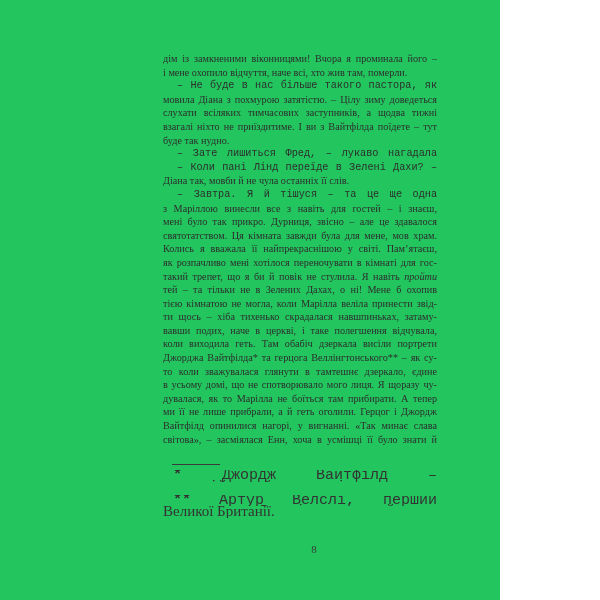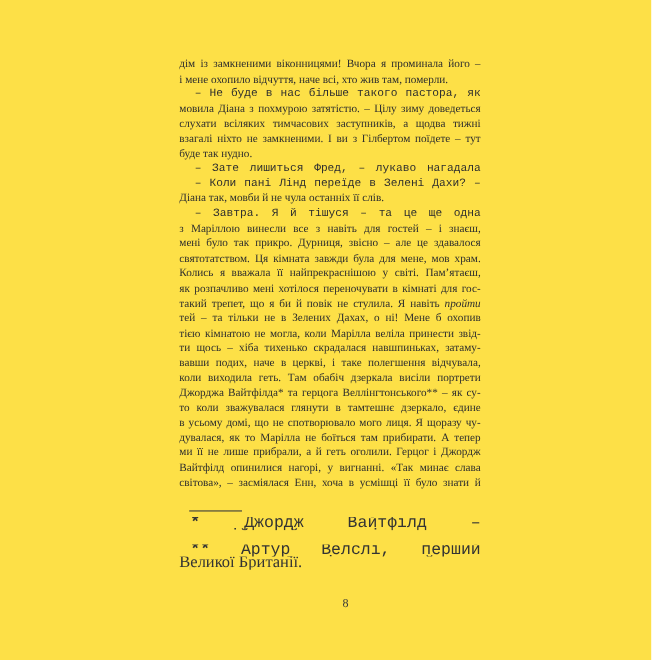--- a/index.html
+++ b/index.html
@@ -2,23 +2,23 @@
 <html><head>
 <meta charset="utf-8">
 <style>
   html, body {
     margin: 0;
     padding: 0;
     background: #ffffff;
   }
   .page {
     position: relative;
-    width: 592px;
+    width: 500px;
     height: 600px;
-    background: #fde047;
+    background: #22c55e;
     font-family: "Liberation Serif", "DejaVu Serif", serif;
     color: #2e2e2e;
     overflow: hidden;
   }
   .text-block {
     position: absolute;
     left: 163px;
     top: 52px;
     width: 274px;
   }
@@ -87,21 +87,21 @@
 <body>
 
 <div class="page">
 
   <div class="text-block" id="main-text">
       <div class="main-line">дім із замкненими віконницями! Вчора я проминала його –</div>
       <div class="main-line last">і мене охопило відчуття, наче всі, хто жив там, померли.</div>
       <div class="main-line ind">– Не буде в нас більше такого пастора, як пан Аллан, –</div>
       <div class="main-line">мовила Діана з похмурою затятістю. – Цілу зиму доведеться</div>
       <div class="main-line">слухати всіляких тимчасових заступників, а щодва тижні</div>
-      <div class="main-line">взагалі ніхто не замкненими. І ви з Гілбертом поїдете – тут</div>
+      <div class="main-line">взагалі ніхто не приїздитиме. І ви з Вайтфілда поїдете – тут</div>
       <div class="main-line last">буде так нудно.</div>
       <div class="main-line ind last">– Зате лишиться Фред, – лукаво нагадала Енн.</div>
       <div class="main-line ind">– Коли пані Лінд переїде в Зелені Дахи? – поцікавилася</div>
       <div class="main-line last">Діана так, мовби й не чула останніх її слів.</div>
       <div class="main-line ind">– Завтра. Я й тішуся – та це ще одна зміна. Учора ми</div>
       <div class="main-line">з Маріллою винесли все з навіть для гостей – і знаєш,</div>
       <div class="main-line">мені було так прикро. Дурниця, звісно – але це здавалося</div>
       <div class="main-line">святотатством. Ця кімната завжди була для мене, мов храм.</div>
       <div class="main-line">Колись я вважала її найпрекраснішою у світі. Пам’ятаєш,</div>
       <div class="main-line">як розпачливо мені хотілося переночувати в кімнаті для гос-</div>

